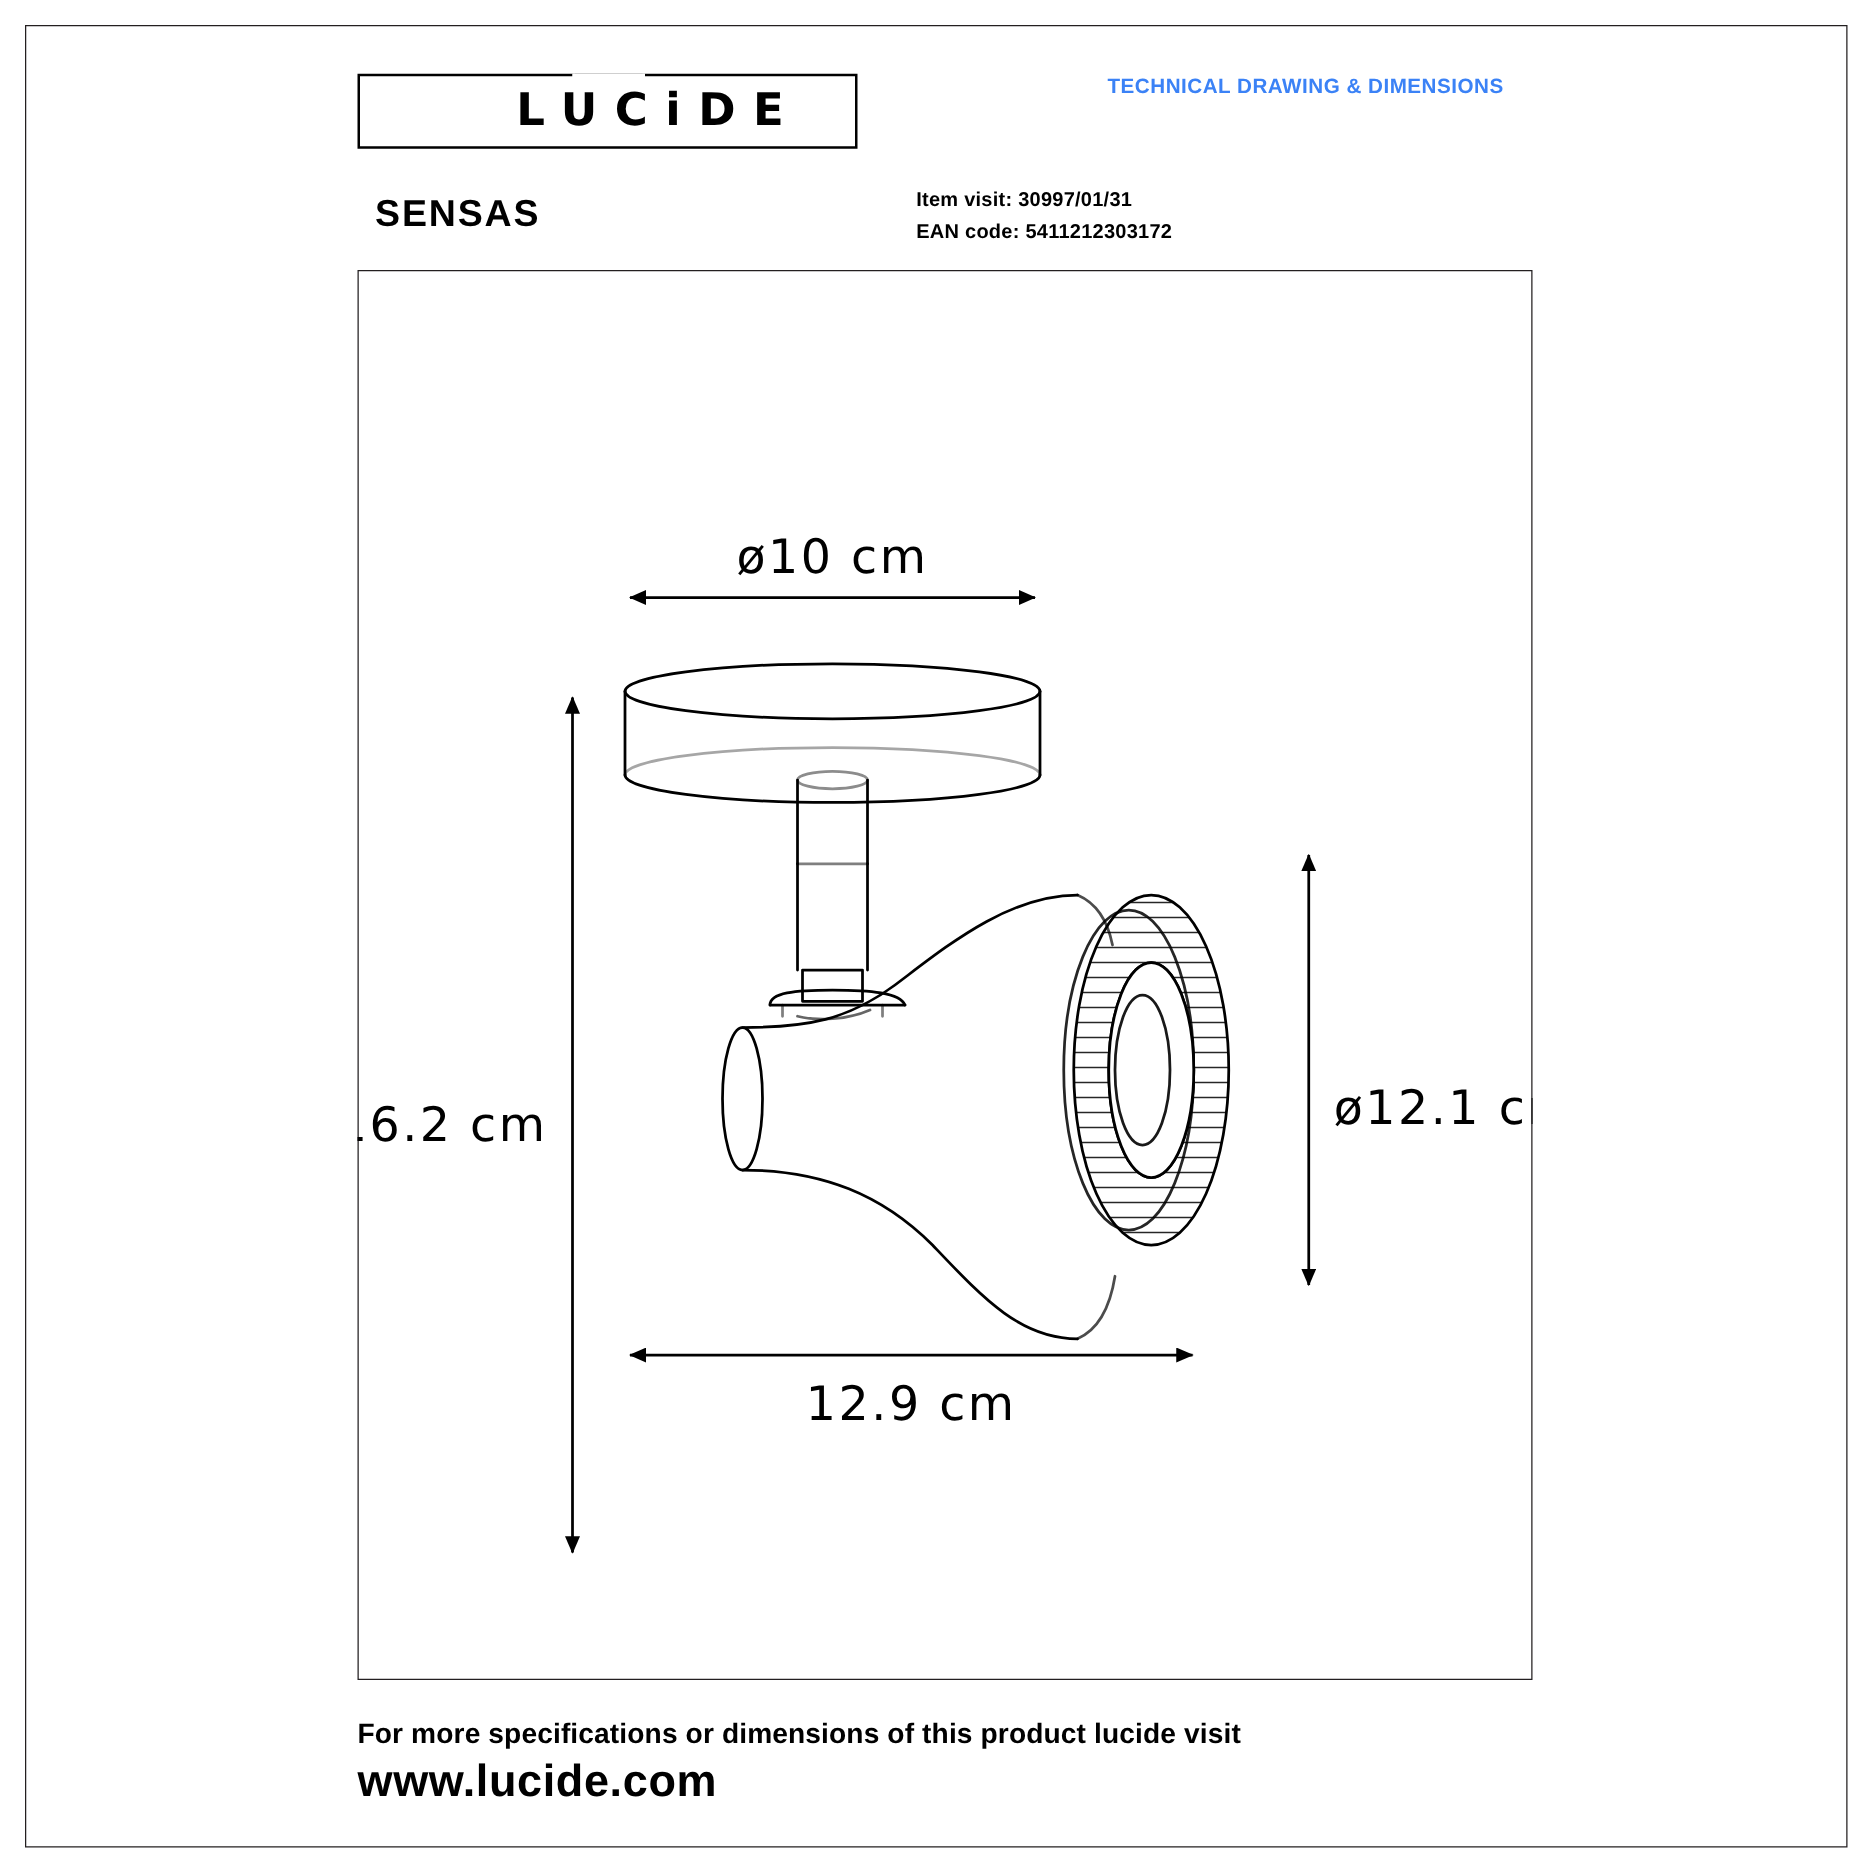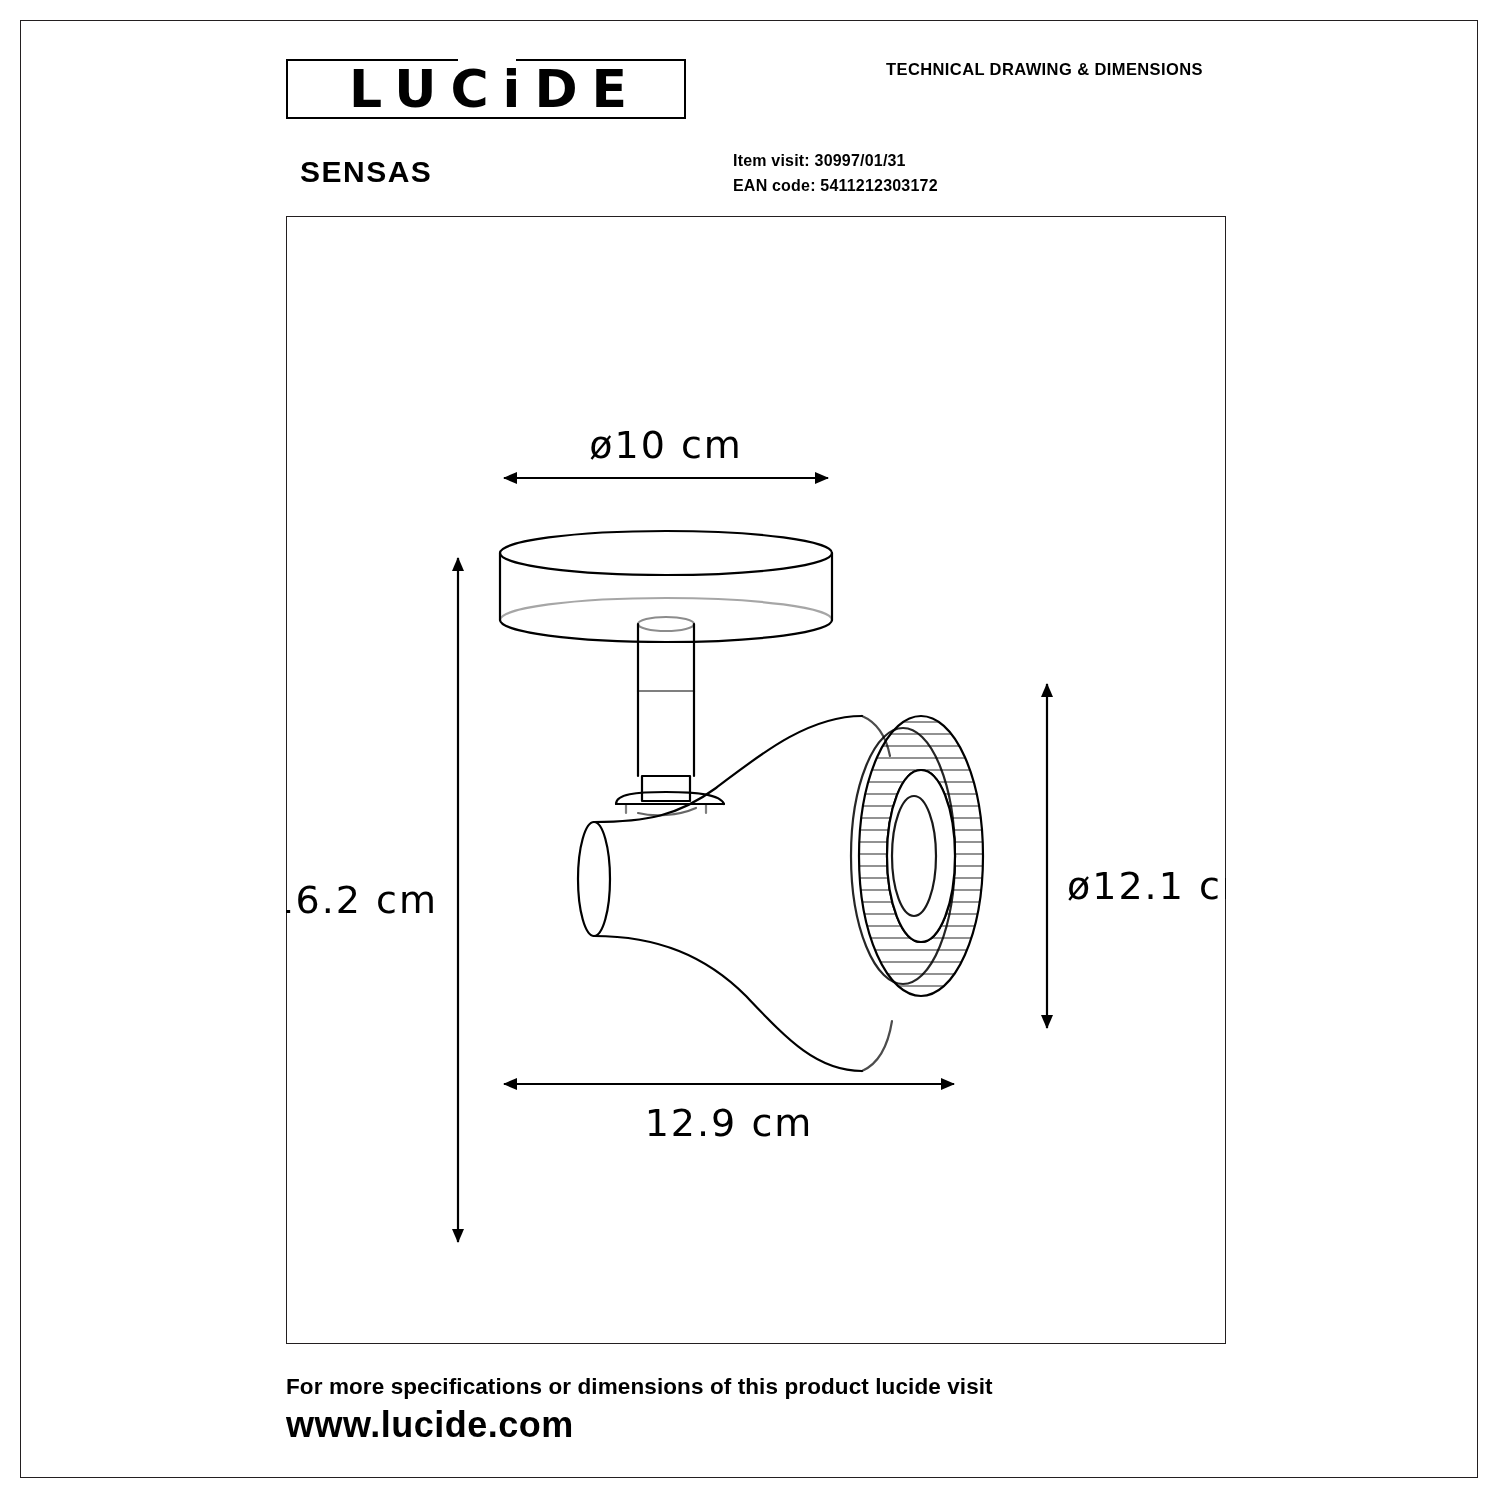--- a/index.html
+++ b/index.html
@@ -46,33 +46,34 @@
     background: #ffffff;
     border-left: 2px solid #fff;
     border-right: 2px solid #fff;
   }
   .logo-text {
     position: absolute;
     left: 0; top: 0;
     width: 400px; height: 56px;
     line-height: 56px;
     text-align: center;
-    font-size: 52px;
+    font-size: 36px;
     font-weight: bold;
     letter-spacing: 14px;
     text-indent: 14px;
     font-family: "DejaVu Sans", sans-serif;
+    padding-left: 32px;
   }
   .tech-title {
     position: absolute;
     left: 886px; top: 60px;
     font-size: 16.5px;
     font-weight: bold;
     letter-spacing: 0.4px;
-    color: #000000;
+    color: #3b82f6;
   }
   .product-name {
     position: absolute;
     left: 300px; top: 155px;
     font-size: 30px;
     font-weight: bold;
     letter-spacing: 1.5px;
   }
   .item-number {
     position: absolute;

